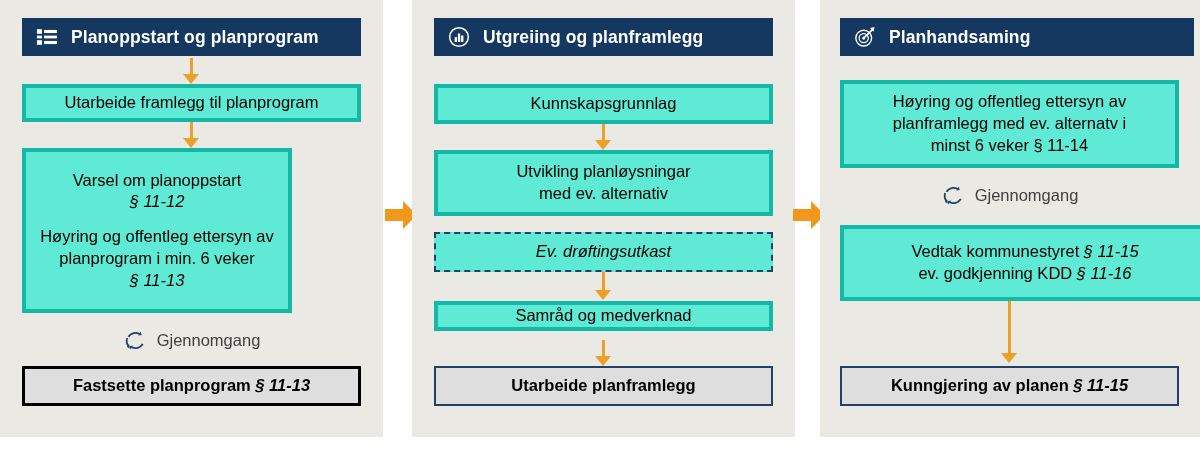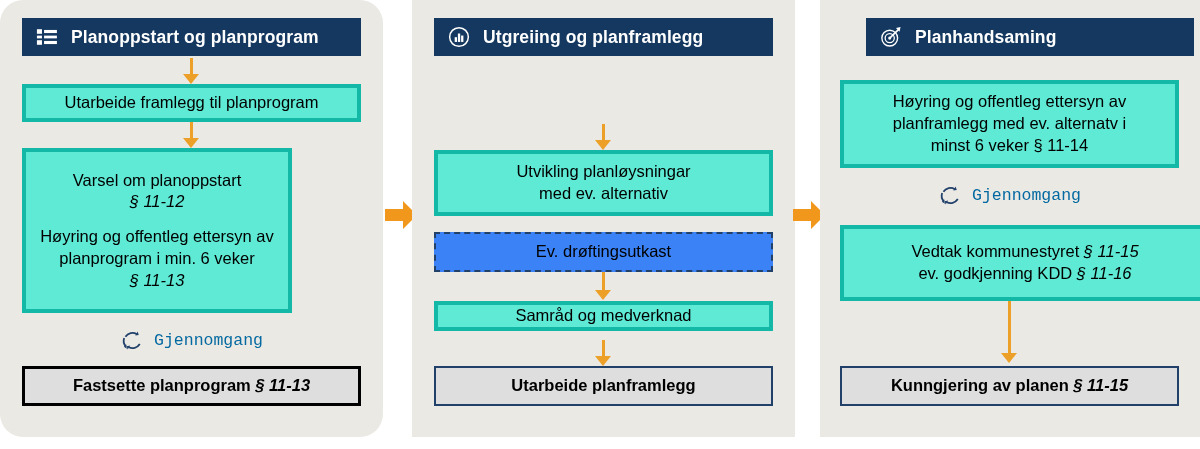--- a/index.html
+++ b/index.html
@@ -2,60 +2,60 @@
 <html><head>
 <meta charset="utf-8">
 <style>
   html,body{margin:0;padding:0;background:#ffffff;}
   body{width:1200px;height:449px;font-family:"Liberation Sans",sans-serif;overflow:hidden;}
 
   .canvas{position:relative;width:1200px;height:449px;background:#ffffff;}
 
   
   .panel{position:absolute;top:0;background:#ebe9e4;box-sizing:border-box;}
-  #panel-1{left:0;width:383px;height:437px;border-radius:23px;}
+  #panel-1{left:0;width:383px;height:437px;}
   #panel-2{left:412px;width:383px;height:437px;}
   #panel-3{left:820px;width:380px;height:437px;}
 
   .panel-inner{position:absolute;left:0;right:0;top:0;bottom:0;}
 
   
   .phead{position:absolute;left:22px;right:22px;top:18px;height:38px;
          background:#14385f;display:flex;align-items:center;padding-left:14px;box-sizing:border-box;}
-  #panel-3 .phead{left:20px;right:6px;margin-left:26px;}
+  #panel-3 .phead{left:20px;right:6px;}
   .phead .htitle{color:#ffffff;font-size:17.5px;font-weight:bold;letter-spacing:.1px;margin-left:13px;}
 
   .hicon{width:22px;height:22px;flex:0 0 auto;display:block;}
 
   
   .node{position:absolute;box-sizing:border-box;background:#5eead4;
         border:4px solid #14b8a6;display:flex;flex-direction:column;
         align-items:center;justify-content:center;text-align:center;
         font-size:16.5px;color:#000000;line-height:1.32;}
-  .node.dashed{border:2px dashed #21406a;background:#3b82f6;}
+  .node.dashed{border:2px dashed #21406a;background:#5eead4;font-style:italic;}
   .node.result{background:#dedede;border:2px solid #21406a;font-weight:bold;}
   .node.result-black{background:#dedede;border:3px solid #000000;font-weight:bold;}
   .node .ln{display:block;}
   .node .gap{height:13px;}
   .para{font-style:italic;}
   .node.result .para{font-weight:bold;font-style:italic;}
 
   
   .varrow{position:absolute;width:16px;display:flex;flex-direction:column;align-items:center;}
   .varrow .stem{width:3px;background:#eda028;flex:1 1 auto;}
   .varrow .head{width:0;height:0;border-left:8px solid transparent;border-right:8px solid transparent;
                 border-top:10px solid #eda028;}
 
   
   .harrow{position:absolute;top:198px;width:36px;height:34px;}
 
   
   .gj{position:absolute;display:flex;align-items:center;justify-content:center;gap:9px;
       font-size:16.5px;color:#000;}
-  .gj .gtext{color:#0369a1;font-family:Liberation Mono, monospace;}
+  .gj .gtext{color:#404040;}
 </style>
 </head>
 <body>
 
 <div class="canvas">
 
   <section class="panel" id="panel-1">
     <div class="panel-inner">
 
       <div class="phead">
@@ -122,20 +122,23 @@
       <div class="phead">
         <svg class="hicon" viewBox="0 0 24 24">
           <circle cx="12" cy="12" r="10.2" fill="none" stroke="#ffffff" stroke-width="1.6"></circle>
           <rect x="7.3" y="12.2" width="2.5" height="5.2" fill="#ffffff"></rect>
           <rect x="10.8" y="8.2" width="2.5" height="9.2" fill="#ffffff"></rect>
           <rect x="14.3" y="10.4" width="2.5" height="7.0" fill="#ffffff"></rect>
         </svg>
         <span class="htitle">Utgreiing og planframlegg</span>
       </div>
 
+      <div class="node" style="left:22px;top:84px;width:339px;height:40px;">
+        <span class="ln">Kunnskapsgrunnlag</span>
+      </div>
 
       <div class="varrow" style="left:183px;top:124px;height:26px;">
         <div class="stem"></div>
         <div class="head"></div>
       </div>
 
       <div class="node" style="left:22px;top:150px;width:339px;height:66px;">
         <span class="ln">Utvikling planløysningar</span>
         <span class="ln">med ev. alternativ</span>
       </div>

